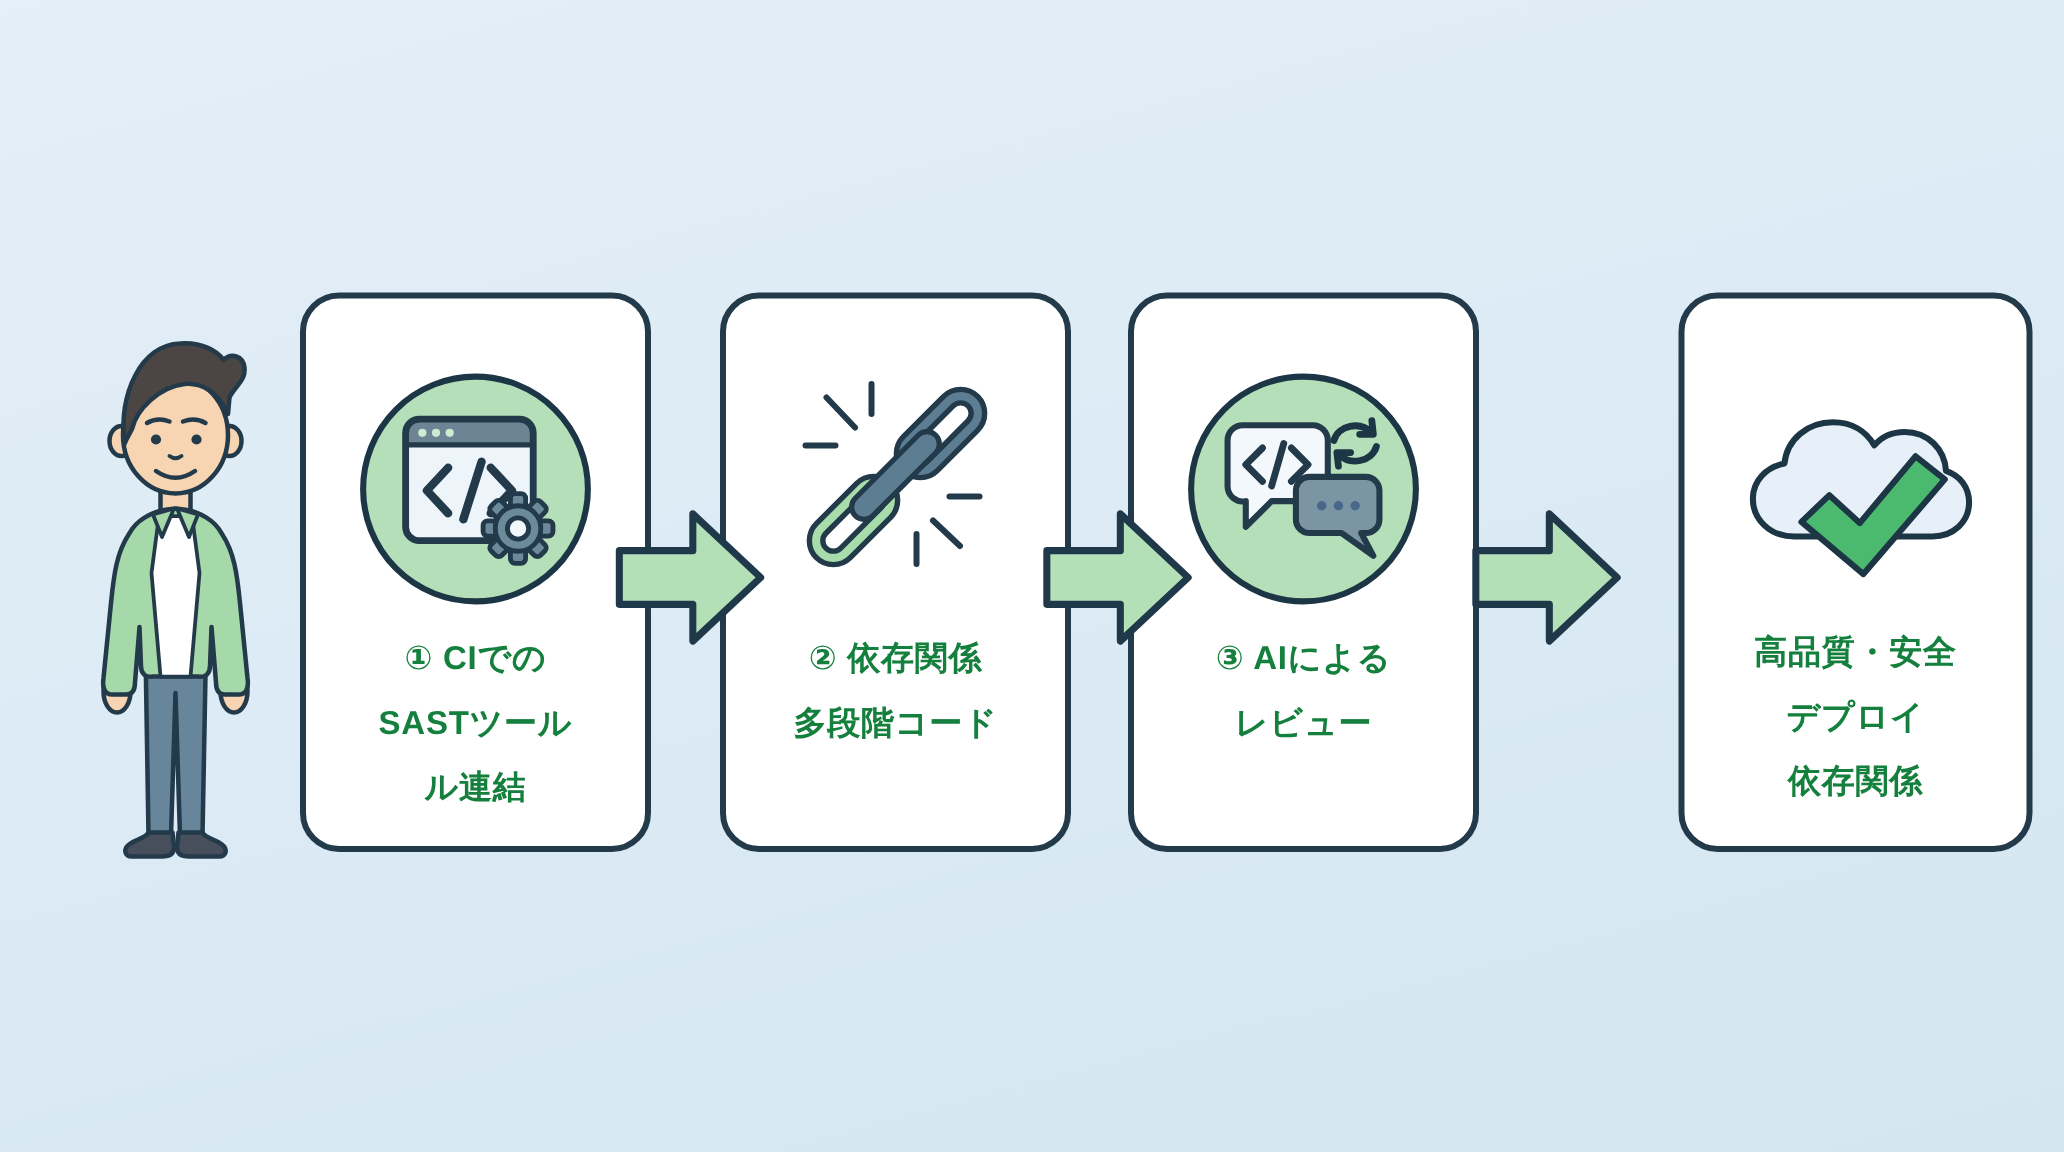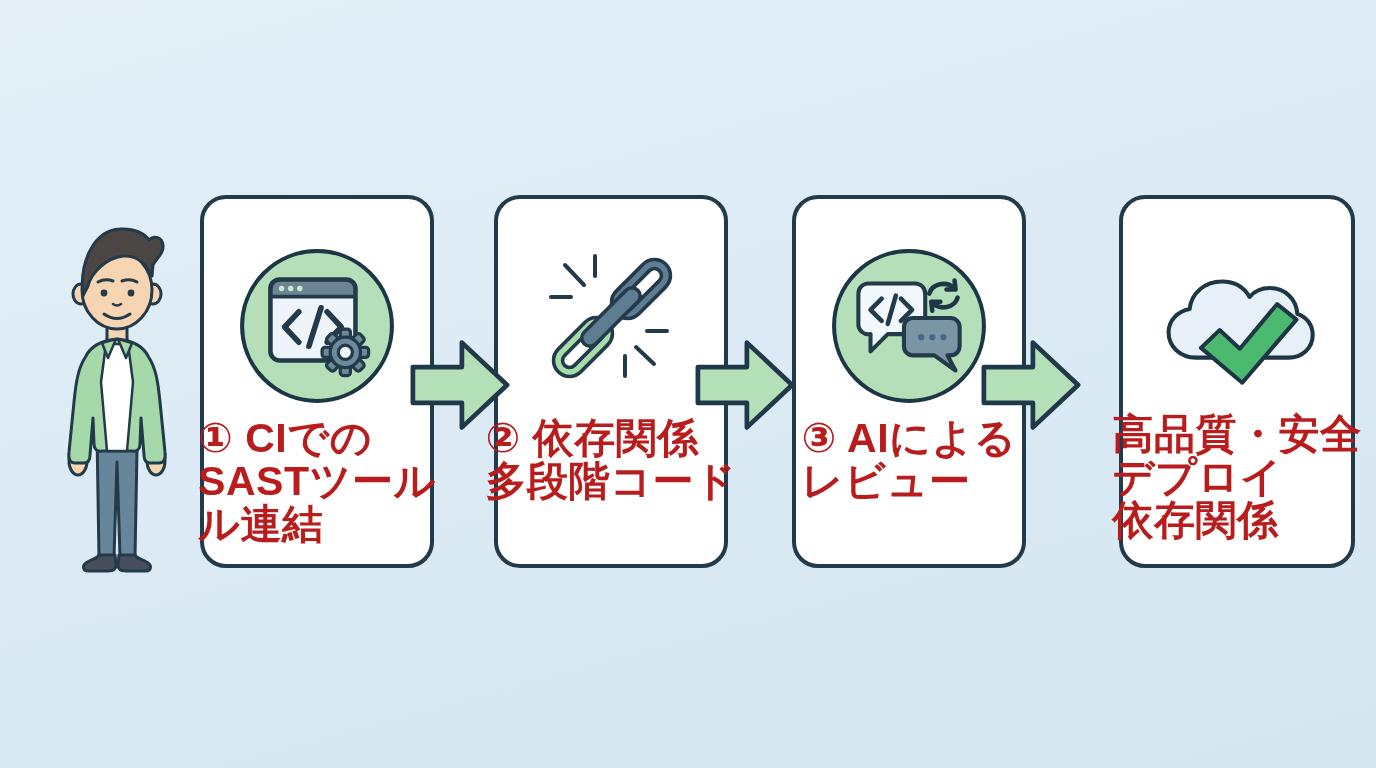--- a/index.html
+++ b/index.html
@@ -26,25 +26,25 @@
     align-items:center;
   }
   .icon-box{
     margin-top:44px;
     width:166px;height:166px;
     display:flex;align-items:center;justify-content:center;
     flex:0 0 auto;
   }
   .card-label{
     margin-top:8px;
-    text-align:left;
-    font-size:41px;
+    text-align:center;
+    font-size:22px;
     font-weight:700;
     line-height:43px;
-    color:#b91c1c;
+    color:#15803d;
     letter-spacing:0.5px;
     white-space:nowrap;
   }
   .flow-arrow{
     position:absolute;
     top:336px;
   }
   .person{
     position:absolute;
     left:56px;top:224px;
@@ -116,21 +116,21 @@
         </g>
       </svg>
     </div>
     <div class="card-label">
       <div>① CIでの</div>
       <div>SASTツール</div>
       <div>ル連結</div>
     </div>
   </div>
 
-  <div class="card" style="left:494px">
+  <div class="card" style="left:480px">
     <div class="icon-box">
       <svg width="166" height="166" viewBox="0 0 166 166">
 
         <g transform="translate(55,104) rotate(45)">
           <rect x="-16" y="-35" width="32" height="70" rx="16" fill="#a8dcab" stroke="#223a4a" stroke-width="3.6"></rect>
           <rect x="-7" y="-26" width="14" height="52" rx="7" fill="#ffffff" stroke="#223a4a" stroke-width="3.6"></rect>
         </g>
 
         <g transform="translate(113,46) rotate(45)">
           <rect x="-16" y="-35" width="32" height="70" rx="16" fill="#5d7d92" stroke="#223a4a" stroke-width="3.6"></rect>
@@ -148,21 +148,21 @@
         <line x1="108" y1="104" x2="126" y2="121" stroke="#223a4a" stroke-width="4" stroke-linecap="round"></line>
         <line x1="97" y1="113" x2="97" y2="133" stroke="#223a4a" stroke-width="4" stroke-linecap="round"></line>
       </svg>
     </div>
     <div class="card-label">
       <div>② 依存関係</div>
       <div>多段階コード</div>
     </div>
   </div>
 
-  <div class="card" style="left:792px">
+  <div class="card" style="left:752px">
     <div class="icon-box">
       <svg width="162" height="162" viewBox="0 0 160 160">
         <circle cx="80" cy="80" r="74" fill="#b5dfb8" stroke="#1d3646" stroke-width="4"></circle>
 
         <path d="M40,38 h46 a10,10 0 0 1 10,10 v30 a10,10 0 0 1 -10,10 H59 l-17,17 v-17 a10,10 0 0 1 -12,-10 V48 a10,10 0 0 1 10,-10 Z" fill="#f2f8fb" stroke="#223a4a" stroke-width="4" stroke-linejoin="round"></path>
         <path d="M53,53 L42,64 L53,75" fill="none" stroke="#223a4a" stroke-width="4.5" stroke-linecap="round" stroke-linejoin="round"></path>
         <path d="M67,50 L59,78" fill="none" stroke="#223a4a" stroke-width="4.5" stroke-linecap="round"></path>
         <path d="M72,53 L83,64 L72,75" fill="none" stroke="#223a4a" stroke-width="4.5" stroke-linecap="round" stroke-linejoin="round"></path>
 
         <path d="M100,48 C103,38 117,35 125,43" fill="none" stroke="#1d3646" stroke-width="4.5" stroke-linecap="round"></path>

